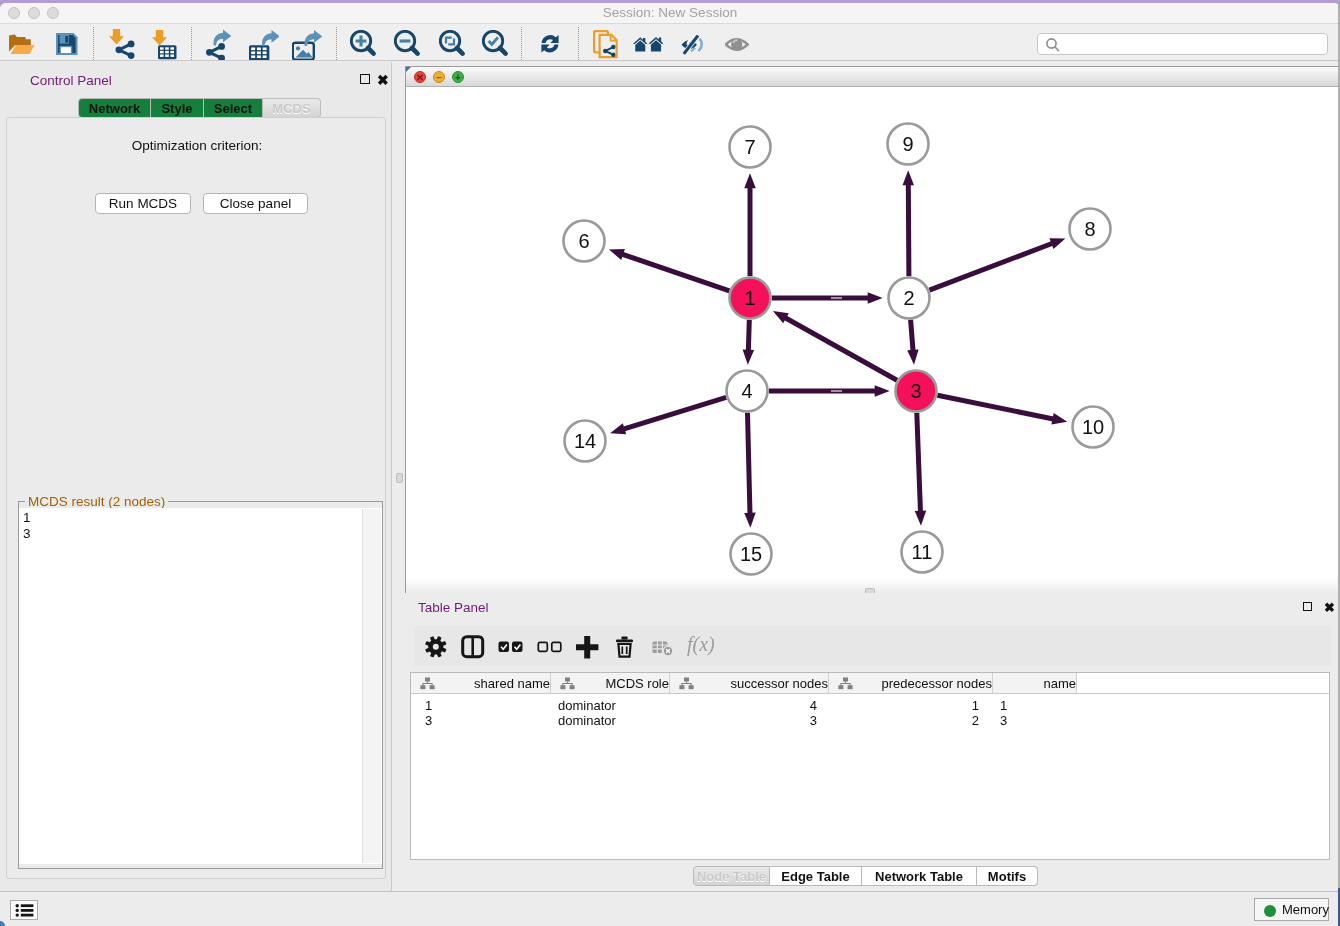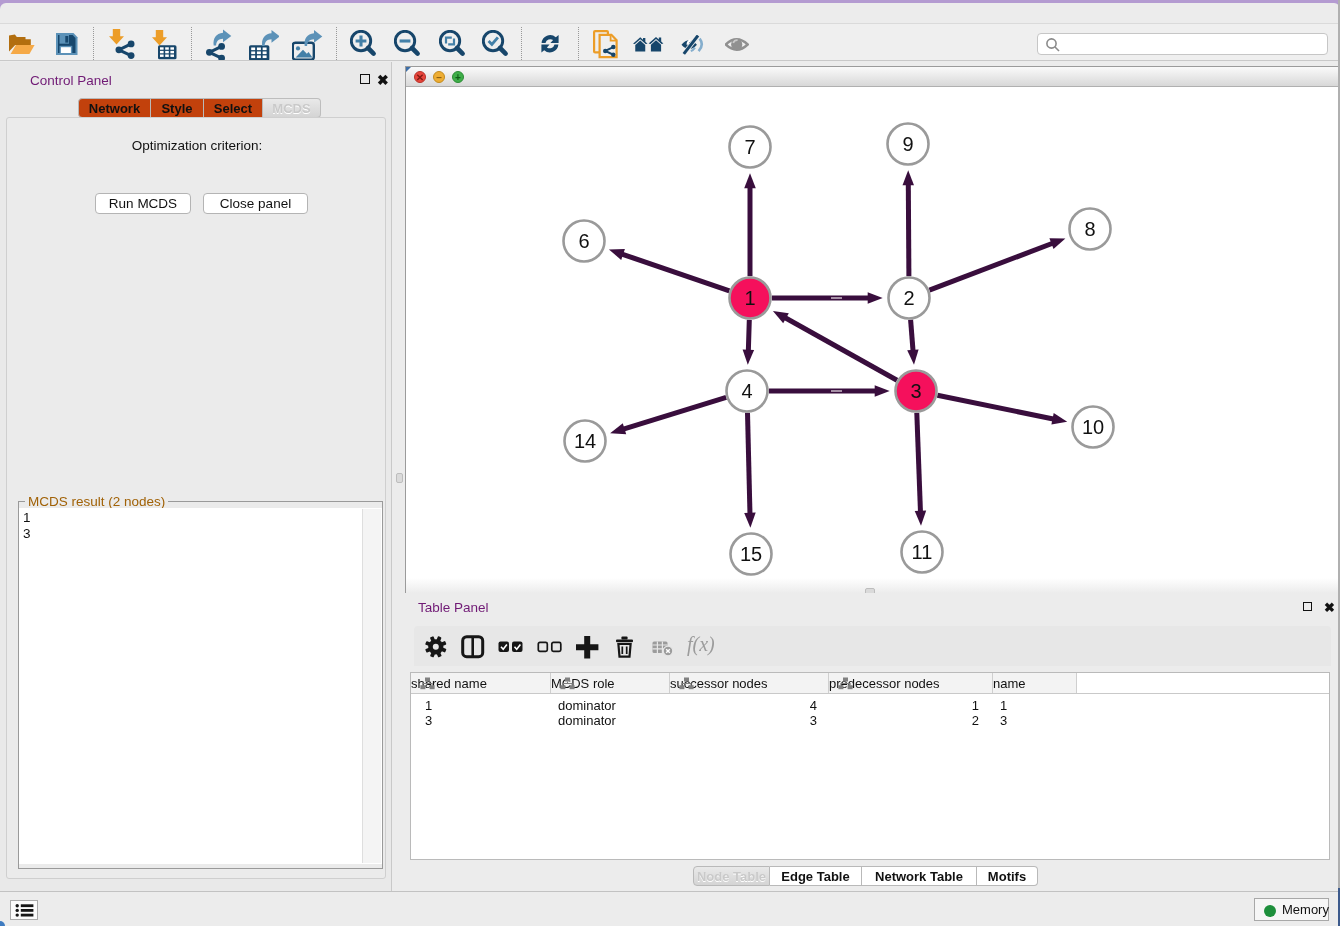--- a/index.html
+++ b/index.html
@@ -16,21 +16,21 @@
   font-size:13.5px; color:#a2a2a2; }
 #toolbar { position:absolute; left:0; top:20px; width:1340px; height:38px; background:#efefef;
   border-top:1px solid #dadada; border-bottom:1px solid #c9c9c9; }
 #iconlayer { position:absolute; left:0; top:-3px; width:1340px; height:90px; }
 #searchbox { position:absolute; left:1037px; top:30px; width:291px; height:22px; background:#fff;
   border:1px solid #c6c6c6; border-radius:4px; }
 #cpanel { position:absolute; left:0; top:59px; width:392px; height:830px; background:#e9e9e9;
   border-right:1px solid #c9c9c9; }
 .paneltitle { font-size:13.5px; color:#701a75; }
 .tabs { position:absolute; display:flex; }
-.tab { height:20px; background:#c2410c; border:1px solid #b9b9b9; border-left:none;
+.tab { height:20px; background:#15803d; border:1px solid #b9b9b9; border-left:none;
   font-size:13px; font-weight:bold; color:#111; text-align:center; line-height:19px; }
 .tab.first { border-left:1px solid #b9b9b9; border-radius:4px 0 0 4px; }
 .tab.last { border-radius:0 4px 4px 0; }
 .tab.sel { background:linear-gradient(#e9e9e9,#d4d4d4); color:#c9c9c9;
   text-shadow:0 1px 0 #fff; border-color:#bdbdbd; }
 #cpbody { position:absolute; left:6px; top:55px; width:380px; height:762px;
   background:#ebebeb; border:1px solid #cfcfcf; border-radius:3px; }
 #optlabel { position:absolute; left:0; top:20px; width:380px; text-align:center;
   font-size:13.5px; color:#111; }
 #dropdown { position:absolute; left:37px; top:44px; width:310px; height:19px; background:#fff;
@@ -55,36 +55,42 @@
 #netcanvas { position:absolute; left:0; top:21px; width:932px; height:505px;
   background:linear-gradient(#ffffff 0 97%, #ececec 100%); }
 #tpanel { position:absolute; left:405px; top:590px; width:935px; height:296px; background:#ececec; }
 #ttoolbar { position:absolute; left:9px; top:33px; width:917px; height:40px;
   background:#e7e7e7; border-radius:4px 4px 0 0; }
 #ttable { position:absolute; left:5px; top:79px; width:920px; height:188px; background:#fff;
   border:1px solid #bababa; }
 #thead { position:absolute; left:0; top:0; width:918px; height:21px;
   border-bottom:1px solid #c9c9c9; }
 .th { position:absolute; top:0; height:20px; border-right:1px solid #cfcfcf; background:#f3f3f3;
-  font-size:13px; color:#111; text-align:left; line-height:21px; }
+  font-size:13px; color:#111; text-align:right; line-height:21px; }
 .td { position:absolute; font-size:13px; color:#111; height:15px; line-height:15px; }
 .btabs { position:absolute; display:flex; }
 .btab { height:20px; background:#fff; border:1px solid #b9b9b9; border-left:none;
   font-size:13px; font-weight:bold; color:#111; text-align:center; line-height:19px; }
 #statusbar { position:absolute; left:0; top:888px; width:1340px; height:35px;
   background:#ececec; border-top:1px solid #c2c2c2; }
 #memorybtn { position:absolute; left:1254px; top:6px; width:75px; height:23px; background:#f6f6f6;
   border:1px solid #a8a8a8; font-size:13px; color:#111; }
 #listbtn { position:absolute; left:10px; top:8px; width:28px; height:20px; background:#fbfbfb;
   border:1px solid #ababab; }
 .fl { font-size:12px; color:#111; font-weight:bold; }
 </style>
 </head>
 <body>
 <div id="app">
+  <div id="titlebar">
+    <div class="tl" style="left:8px"></div>
+    <div class="tl" style="left:28px"></div>
+    <div class="tl" style="left:47px"></div>
+    <div id="title">Session: New Session</div>
+  </div>
   <div id="toolbar"></div>
   <div id="iconlayer">
       <div style="position:absolute; left:93px; top:27px; height:33px; width:0; border-left:1px dotted #999;"></div>
       <div style="position:absolute; left:191px; top:27px; height:33px; width:0; border-left:1px dotted #999;"></div>
       <div style="position:absolute; left:336px; top:27px; height:33px; width:0; border-left:1px dotted #999;"></div>
       <div style="position:absolute; left:521px; top:27px; height:33px; width:0; border-left:1px dotted #999;"></div>
       <div style="position:absolute; left:578px; top:27px; height:33px; width:0; border-left:1px dotted #999;"></div>
       <svg style="position:absolute; left:9px; top:33.5px;" width="26" height="20" viewBox="0 0 26 20">
         <path d="M0 17.5 L0 1.6 L5.9 0.6 L7.8 3 L16.5 3 L16.5 5.2 L21.8 5.2 L21.8 11 L6.2 11 z" fill="#B26E0F"></path>
         <path d="M1.6 20 L6.9 11 L25.6 11 L20.4 20 z" fill="#F5A947"></path>

